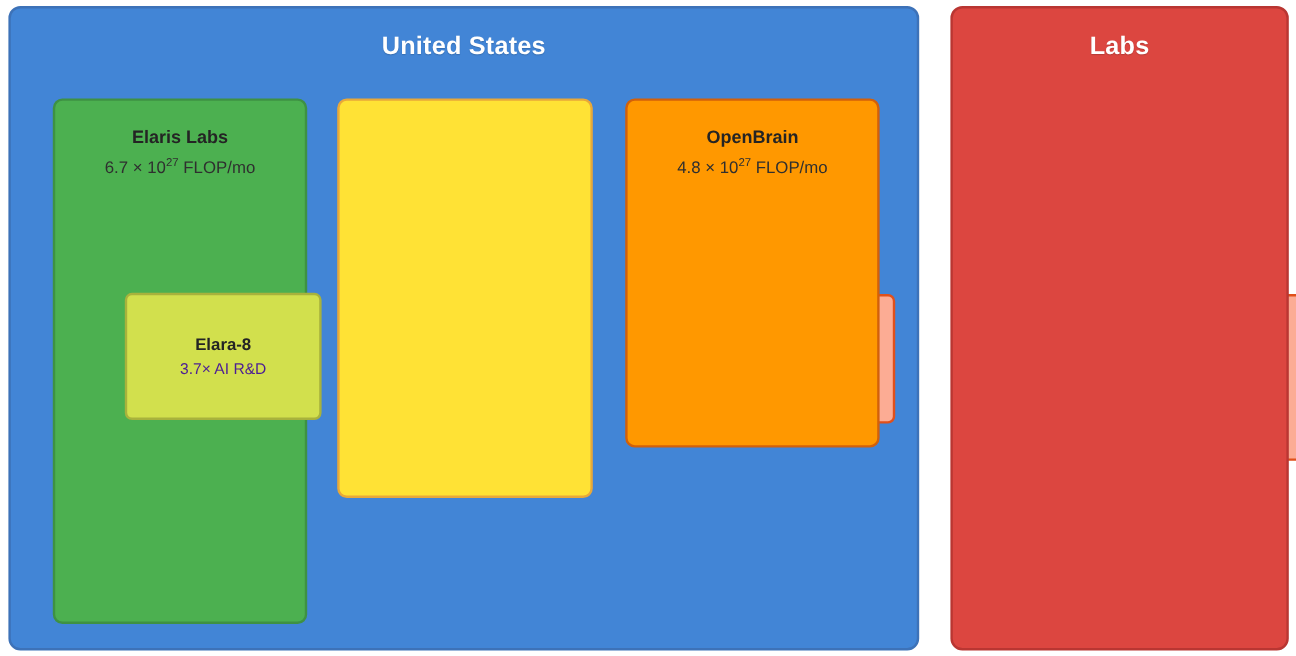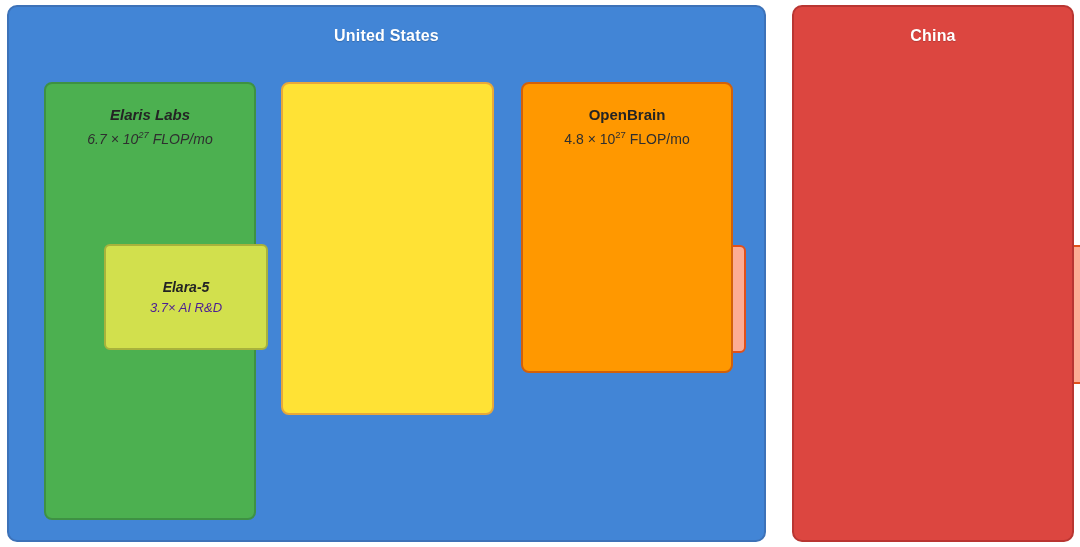--- a/index.html
+++ b/index.html
@@ -26,21 +26,21 @@
     border-radius: 10px;
     box-sizing: border-box;
   }
   .country-title {
     position: absolute;
     left: 0;
     right: 0;
     top: 20px;
     text-align: center;
     color: #ffffff;
-    font-size: 16px;
+    font-size: 21px;
     font-weight: bold;
     letter-spacing: 0.2px;
     text-shadow: 0 1px 1px rgba(0,0,0,0.18);
   }
 
   #country-us {
     left: 7px;
     top: 5px;
     width: 759px;
     height: 537px;
@@ -88,21 +88,20 @@
     line-height: 0;
   }
 
   #company-elaris {
     left: 35px;
     top: 75px;
     width: 212px;
     height: 438px;
     background: #4CB050;
     border: 2px solid #3E9143;
-    font-style: italic;
   }
   #company-neuromorph {
     left: 272px;
     top: 75px;
     width: 213px;
     height: 333px;
     background: #FFE235;
     border: 2px solid #E8A83A;
   }
   #company-openbrain {
@@ -167,21 +166,21 @@
 
   <div class="country" id="country-us">
     <div class="country-title">United States</div>
 
     <div class="company" id="company-elaris">
       <div class="company-name">Elaris Labs</div>
       <div class="company-compute">
         <span>6.7 × 10</span><sup>27</sup><span> FLOP/mo</span>
       </div>
       <div class="model" id="model-elara2">
-        <div class="model-name">Elara-5</div>
+        <div class="model-name">Elara-8</div>
         <div class="model-speedup">3.7× AI R&amp;D</div>
       </div>
     </div>
 
     <div class="company" id="company-neuromorph">
       <div class="model" id="model-neuro2">
         <div class="model-name">Neuro-2</div>
         <div class="model-speedup">3.8× AI R&amp;D</div>
       </div>
     </div>
@@ -192,17 +191,17 @@
         <span>4.8 × 10</span><sup>27</sup><span> FLOP/mo</span>
       </div>
       <div class="model" id="model-agent3">
         
         
       </div>
     </div>
   </div>
 
   <div class="country" id="country-cn">
-    <div class="country-title">China</div>
+    <div class="country-title">Labs</div>
 
   </div>
 
 </div>
 
 </body></html>

